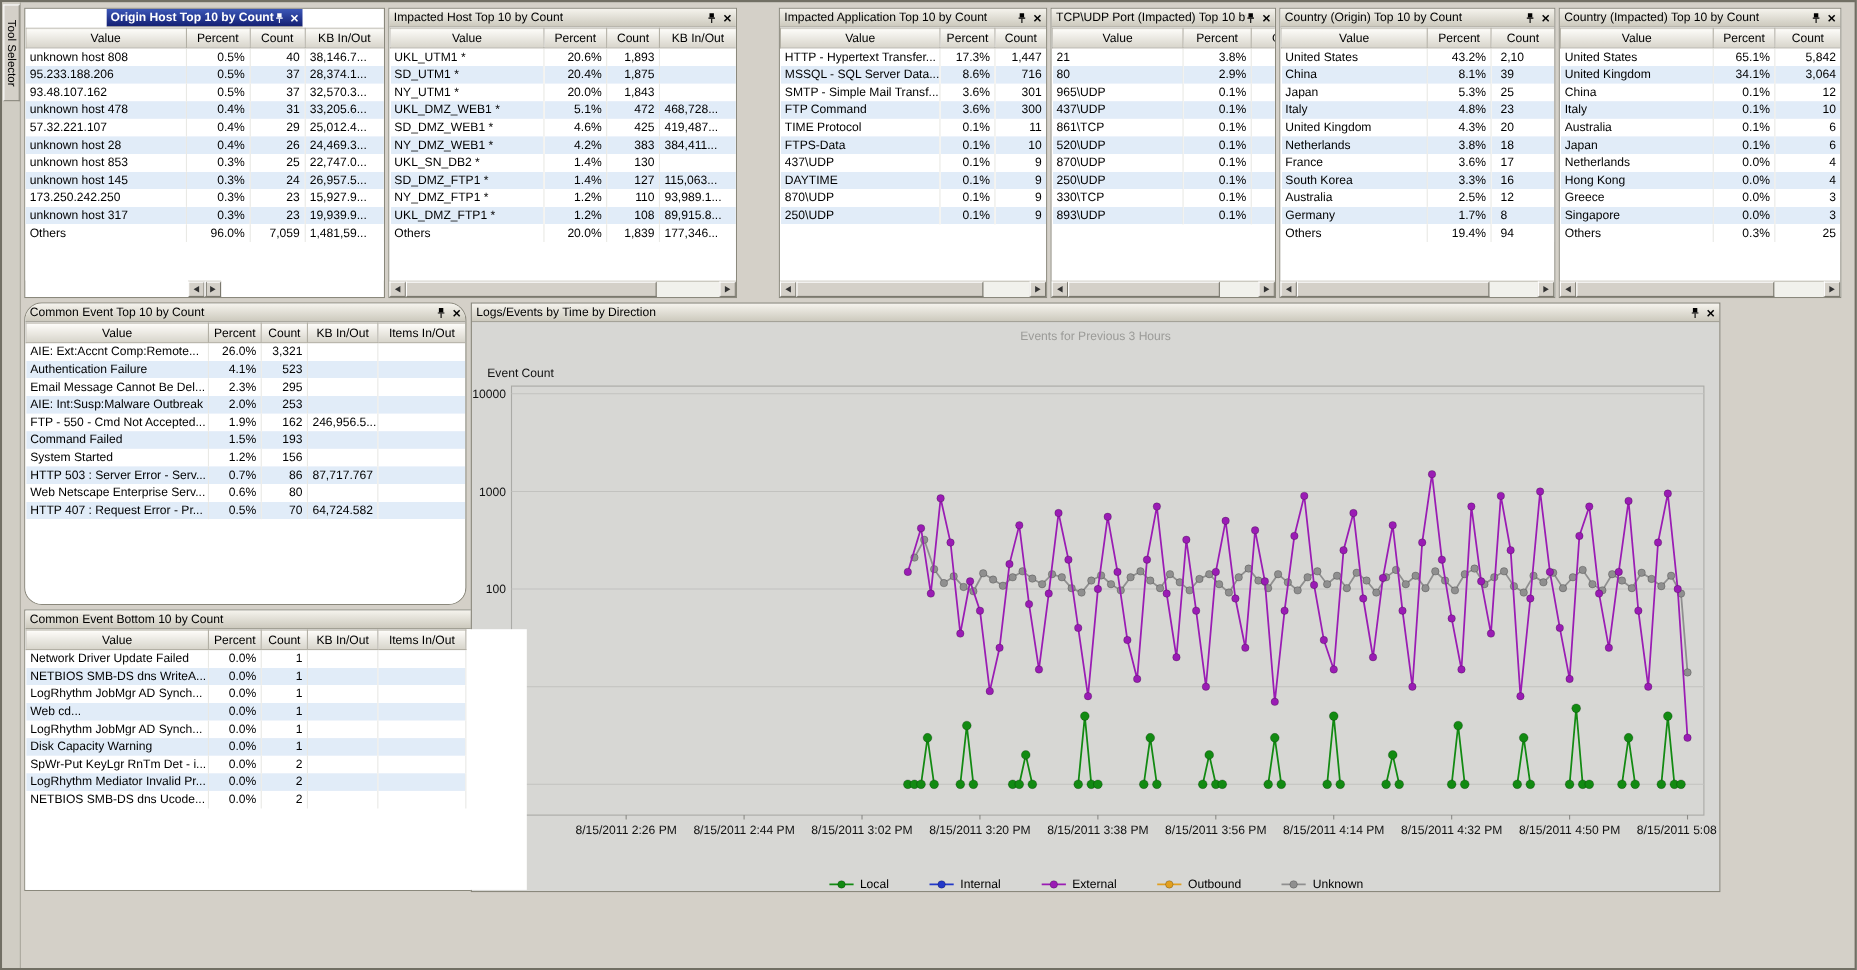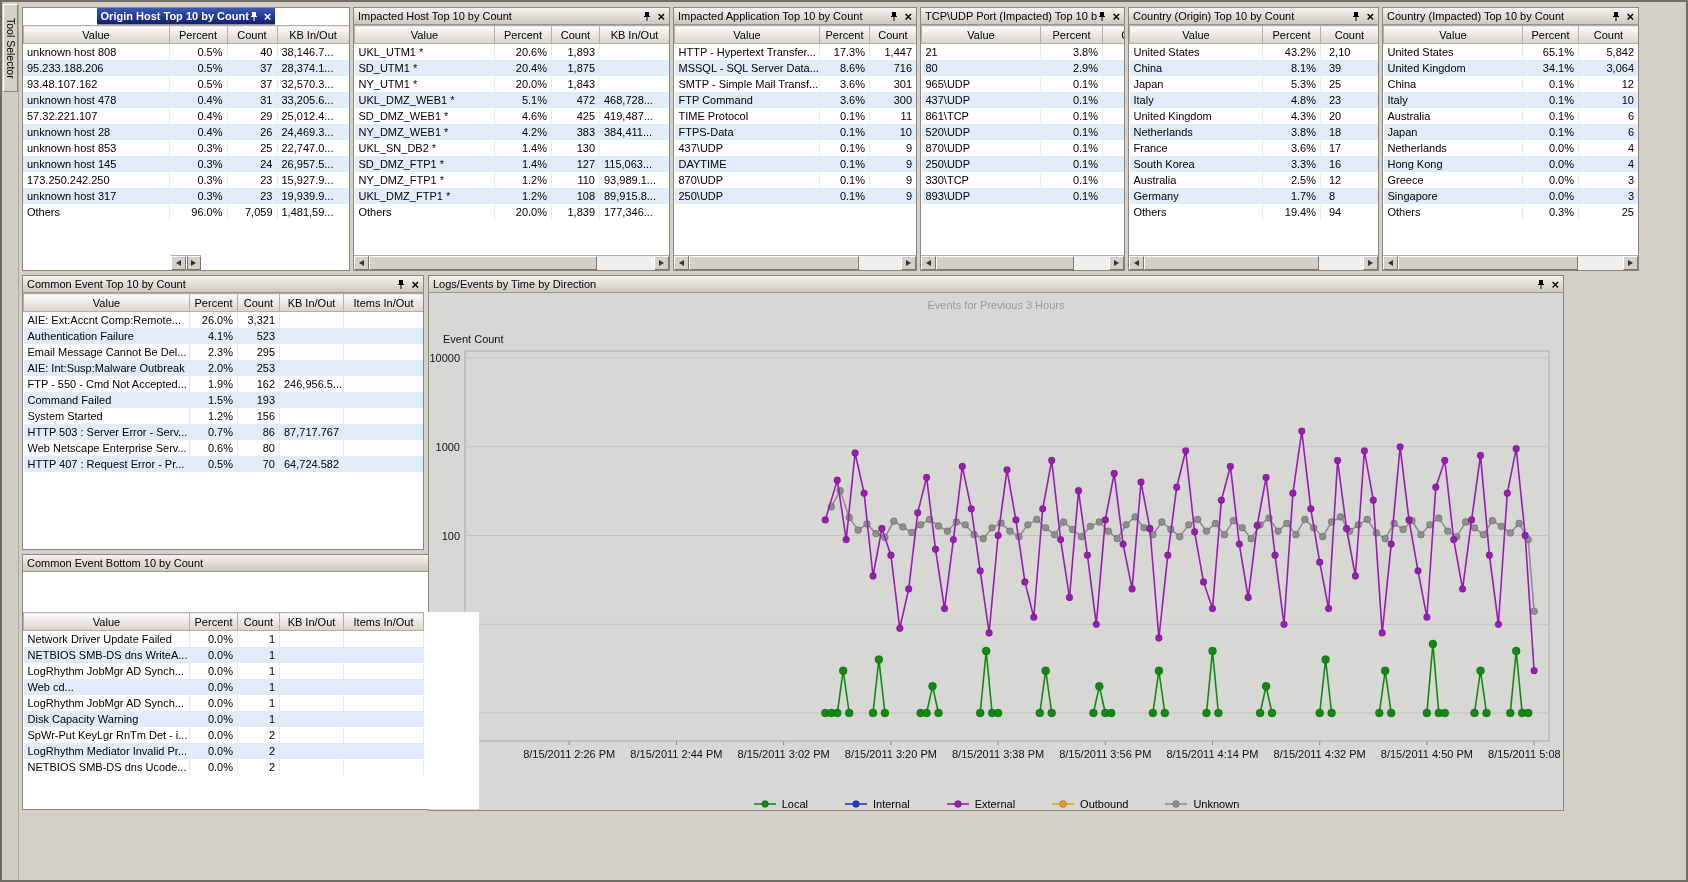--- a/index.html
+++ b/index.html
@@ -13,26 +13,26 @@
     display:flex;align-items:center;justify-content:center;}
   .tool-tab span{writing-mode:vertical-rl;font-size:10.5px;color:#000;white-space:nowrap;}
   .main{flex:1;padding:5px 3px 0 3px;display:flex;flex-direction:column;gap:4px;overflow:hidden;}
   .top-row{display:flex;gap:3px;height:264px;flex:0 0 264px;}
   .bottom-row{display:flex;gap:4px;height:536px;flex:0 0 536px;align-items:flex-start;}
   .left-col{width:402px;flex:0 0 402px;display:flex;flex-direction:column;gap:4px;}
   
   .panel{background:#fff;border:1px solid #8a887c;display:flex;flex-direction:column;overflow:hidden;}
   .p-origin{width:328px;height:264px;align-items:center;}
   .p-imphost{width:317px;height:264px;}
-  .p-impapp{width:244px;height:264px;}
+  .p-impapp{width:244px;height:264px;margin-left:35px;}
   .p-port{width:205px;height:264px;}
   .p-corigin{width:251px;height:264px;}
   .p-cimp{width:257px;height:264px;}
-  .p-ce-top{width:402px;height:275px;}
-  .p-ce-bottom{width:458px;height:256px;gap:40px;}
+  .p-ce-top{width:402px;height:275px;border-radius:16px;}
+  .p-ce-bottom{width:458px;height:256px;}
   .p-chart{width:1136px;height:536px;background:#d7d7d4;}
   .titlebar{height:17px;flex:0 0 17px;display:flex;align-items:center;padding:0 3px 0 4px;
     background:linear-gradient(180deg,#f5f3ed,#ccc9bd);border-bottom:1px solid #98968a;
     font-size:11px;color:#000;}
   .titlebar.active{background:linear-gradient(180deg,#3c57b8,#131f72);color:#fff;font-weight:bold;}
   .titlebar-text{flex:1;white-space:nowrap;overflow:hidden;}
   .tb-icons{display:flex;align-items:center;gap:4px;}
   .pin-icon{display:flex;align-items:center;}
   .close-icon{font-size:13px;font-weight:bold;line-height:1;padding:0 1px;cursor:default;}
   .panel-body{flex:1;overflow:hidden;background:#fff;position:relative;}

